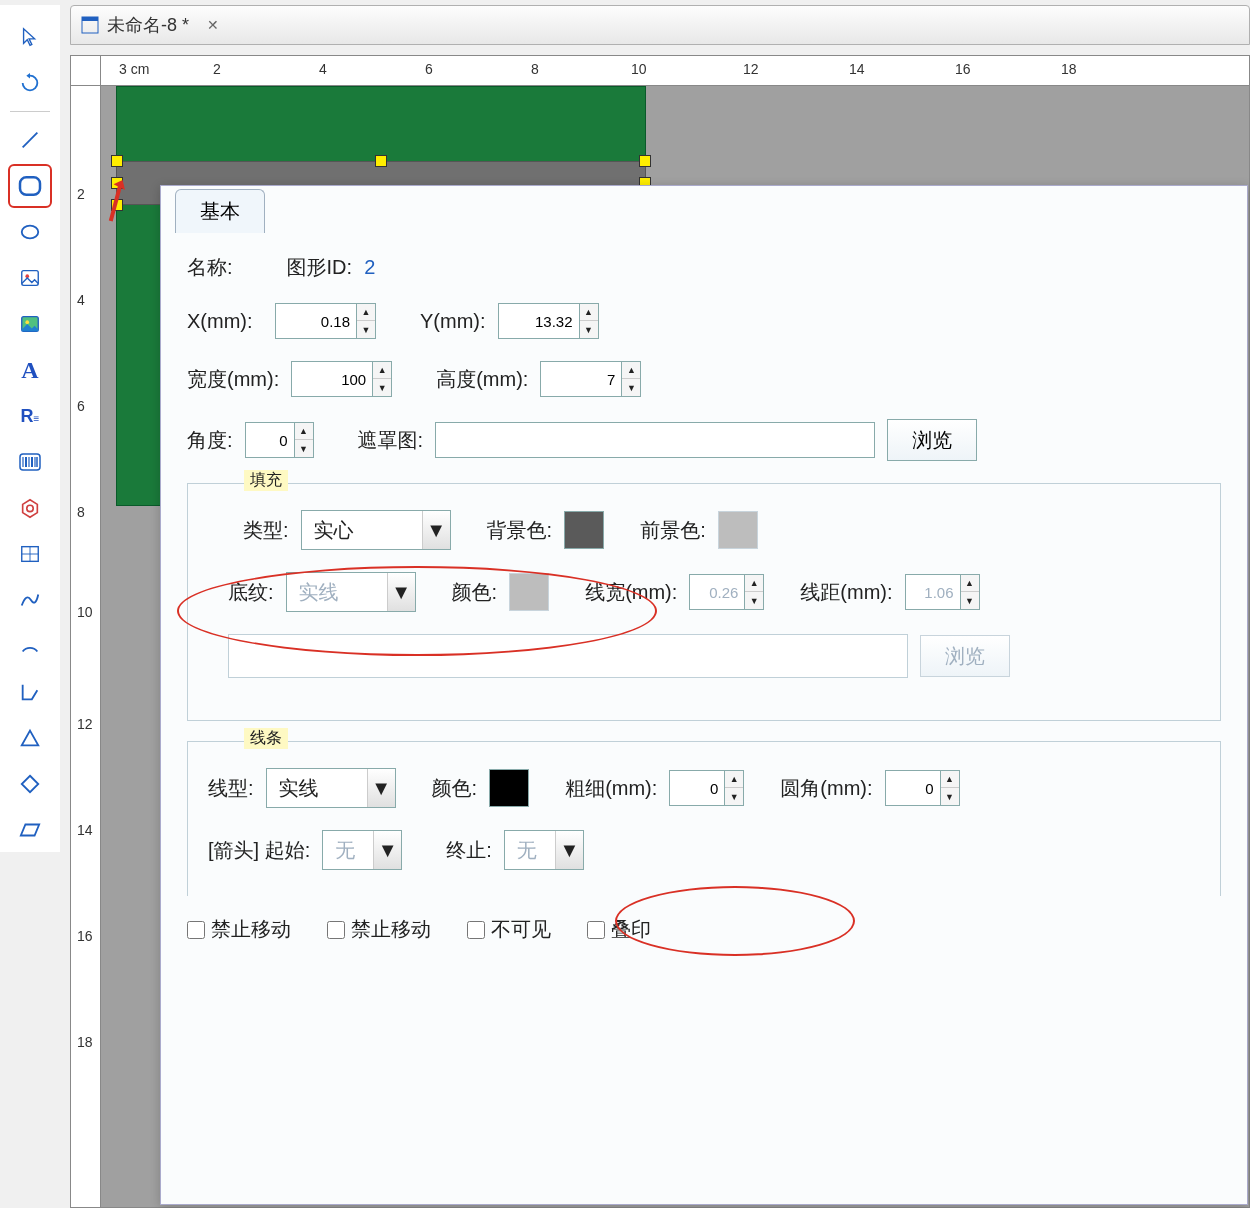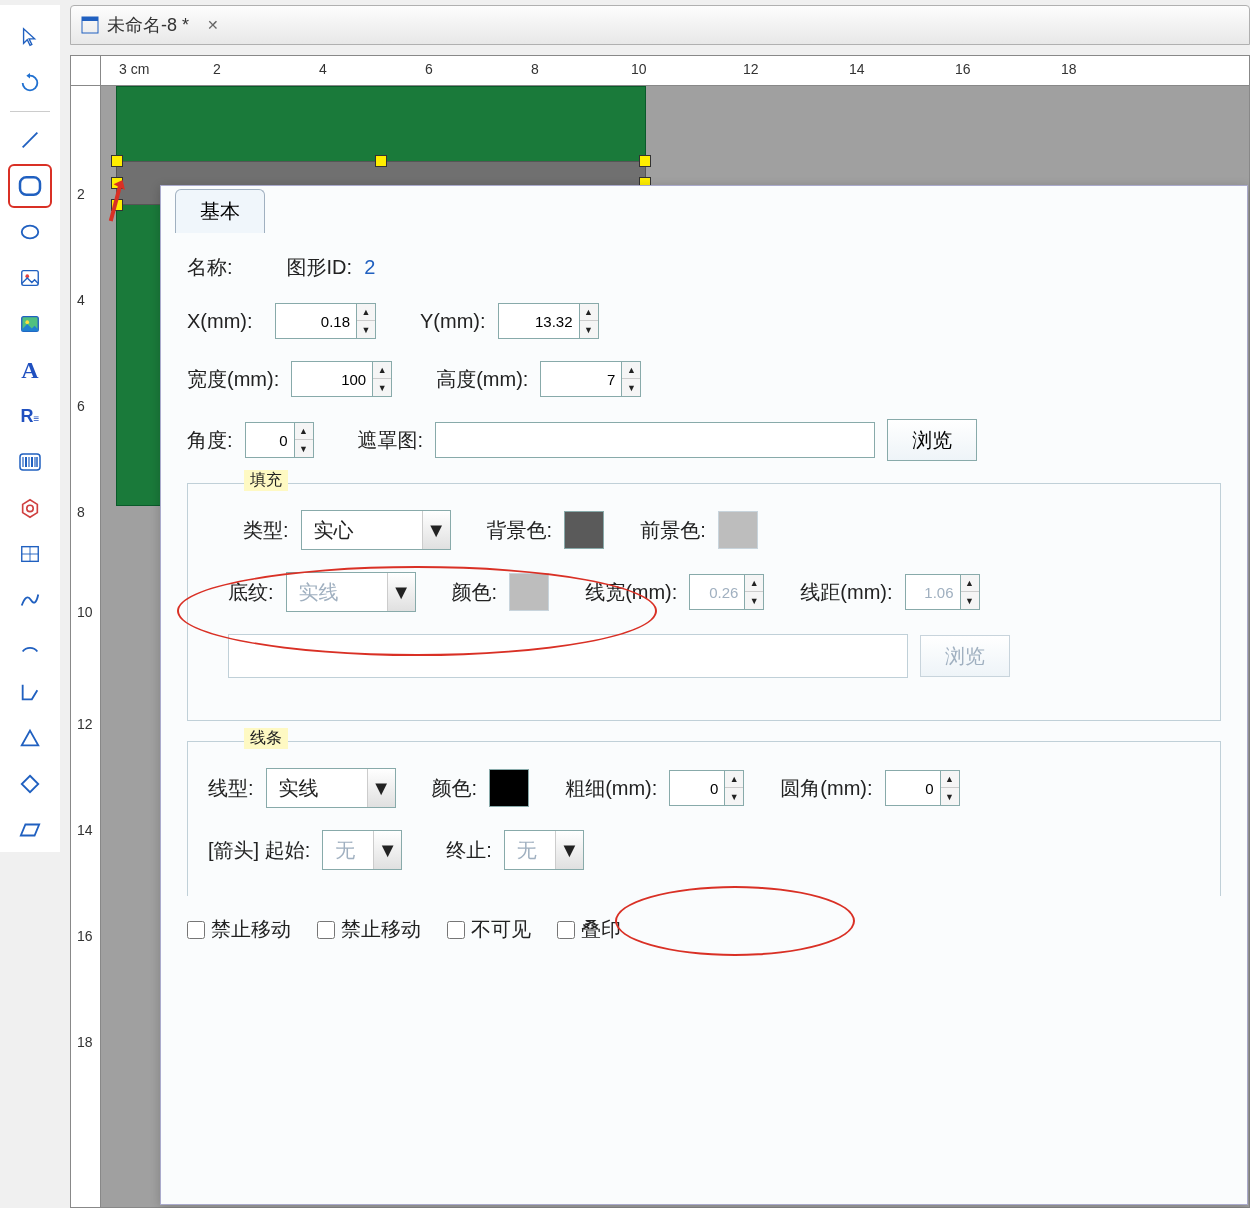--- a/index.html
+++ b/index.html
@@ -59,21 +59,21 @@
 .dropdown { display: flex; align-items: center; border: 1px solid #8aa; height: 40px; background: #fff; }
 .dropdown span { padding: 0 12px; font-size: 20px; flex: 1; }
 .dropdown .dd-btn { width: 28px; height: 38px; background: linear-gradient(#fff,#e0e0e0); display: flex; align-items: center; justify-content: center; border-left: 1px solid #ccc; }
 .dropdown.disabled span { color: #a0b0c0; }
 .color-swatch { width: 40px; height: 38px; border: 1px solid #8aa; cursor: pointer; }
 .color-swatch.disabled { border-color: #c8d4dc; }
 
 .fieldset { border: 1px solid #c0d0d8; margin: 10px 0 20px 0; padding: 26px 20px 20px 20px; position: relative; }
 .fieldset-legend { position: absolute; top: -14px; left: 8px; background: #fef9c3; padding: 0 6px; font-size: 16px; margin-left: 48px; }
 
-.checkbox-row { display: flex; gap: 26px; align-items: center; }
+.checkbox-row { display: flex; gap: 36px; align-items: center; }
 .checkbox { display: flex; align-items: center; gap: 6px; font-size: 20px; }
 .checkbox input { width: 18px; height: 18px; }
 
 .ellipse-mark { position: absolute; border: 2px solid #d93025; border-radius: 50%; pointer-events: none; }
 
 .blue-val { color: #2060c0; }
 </style>
 </head>
 <body>
 

